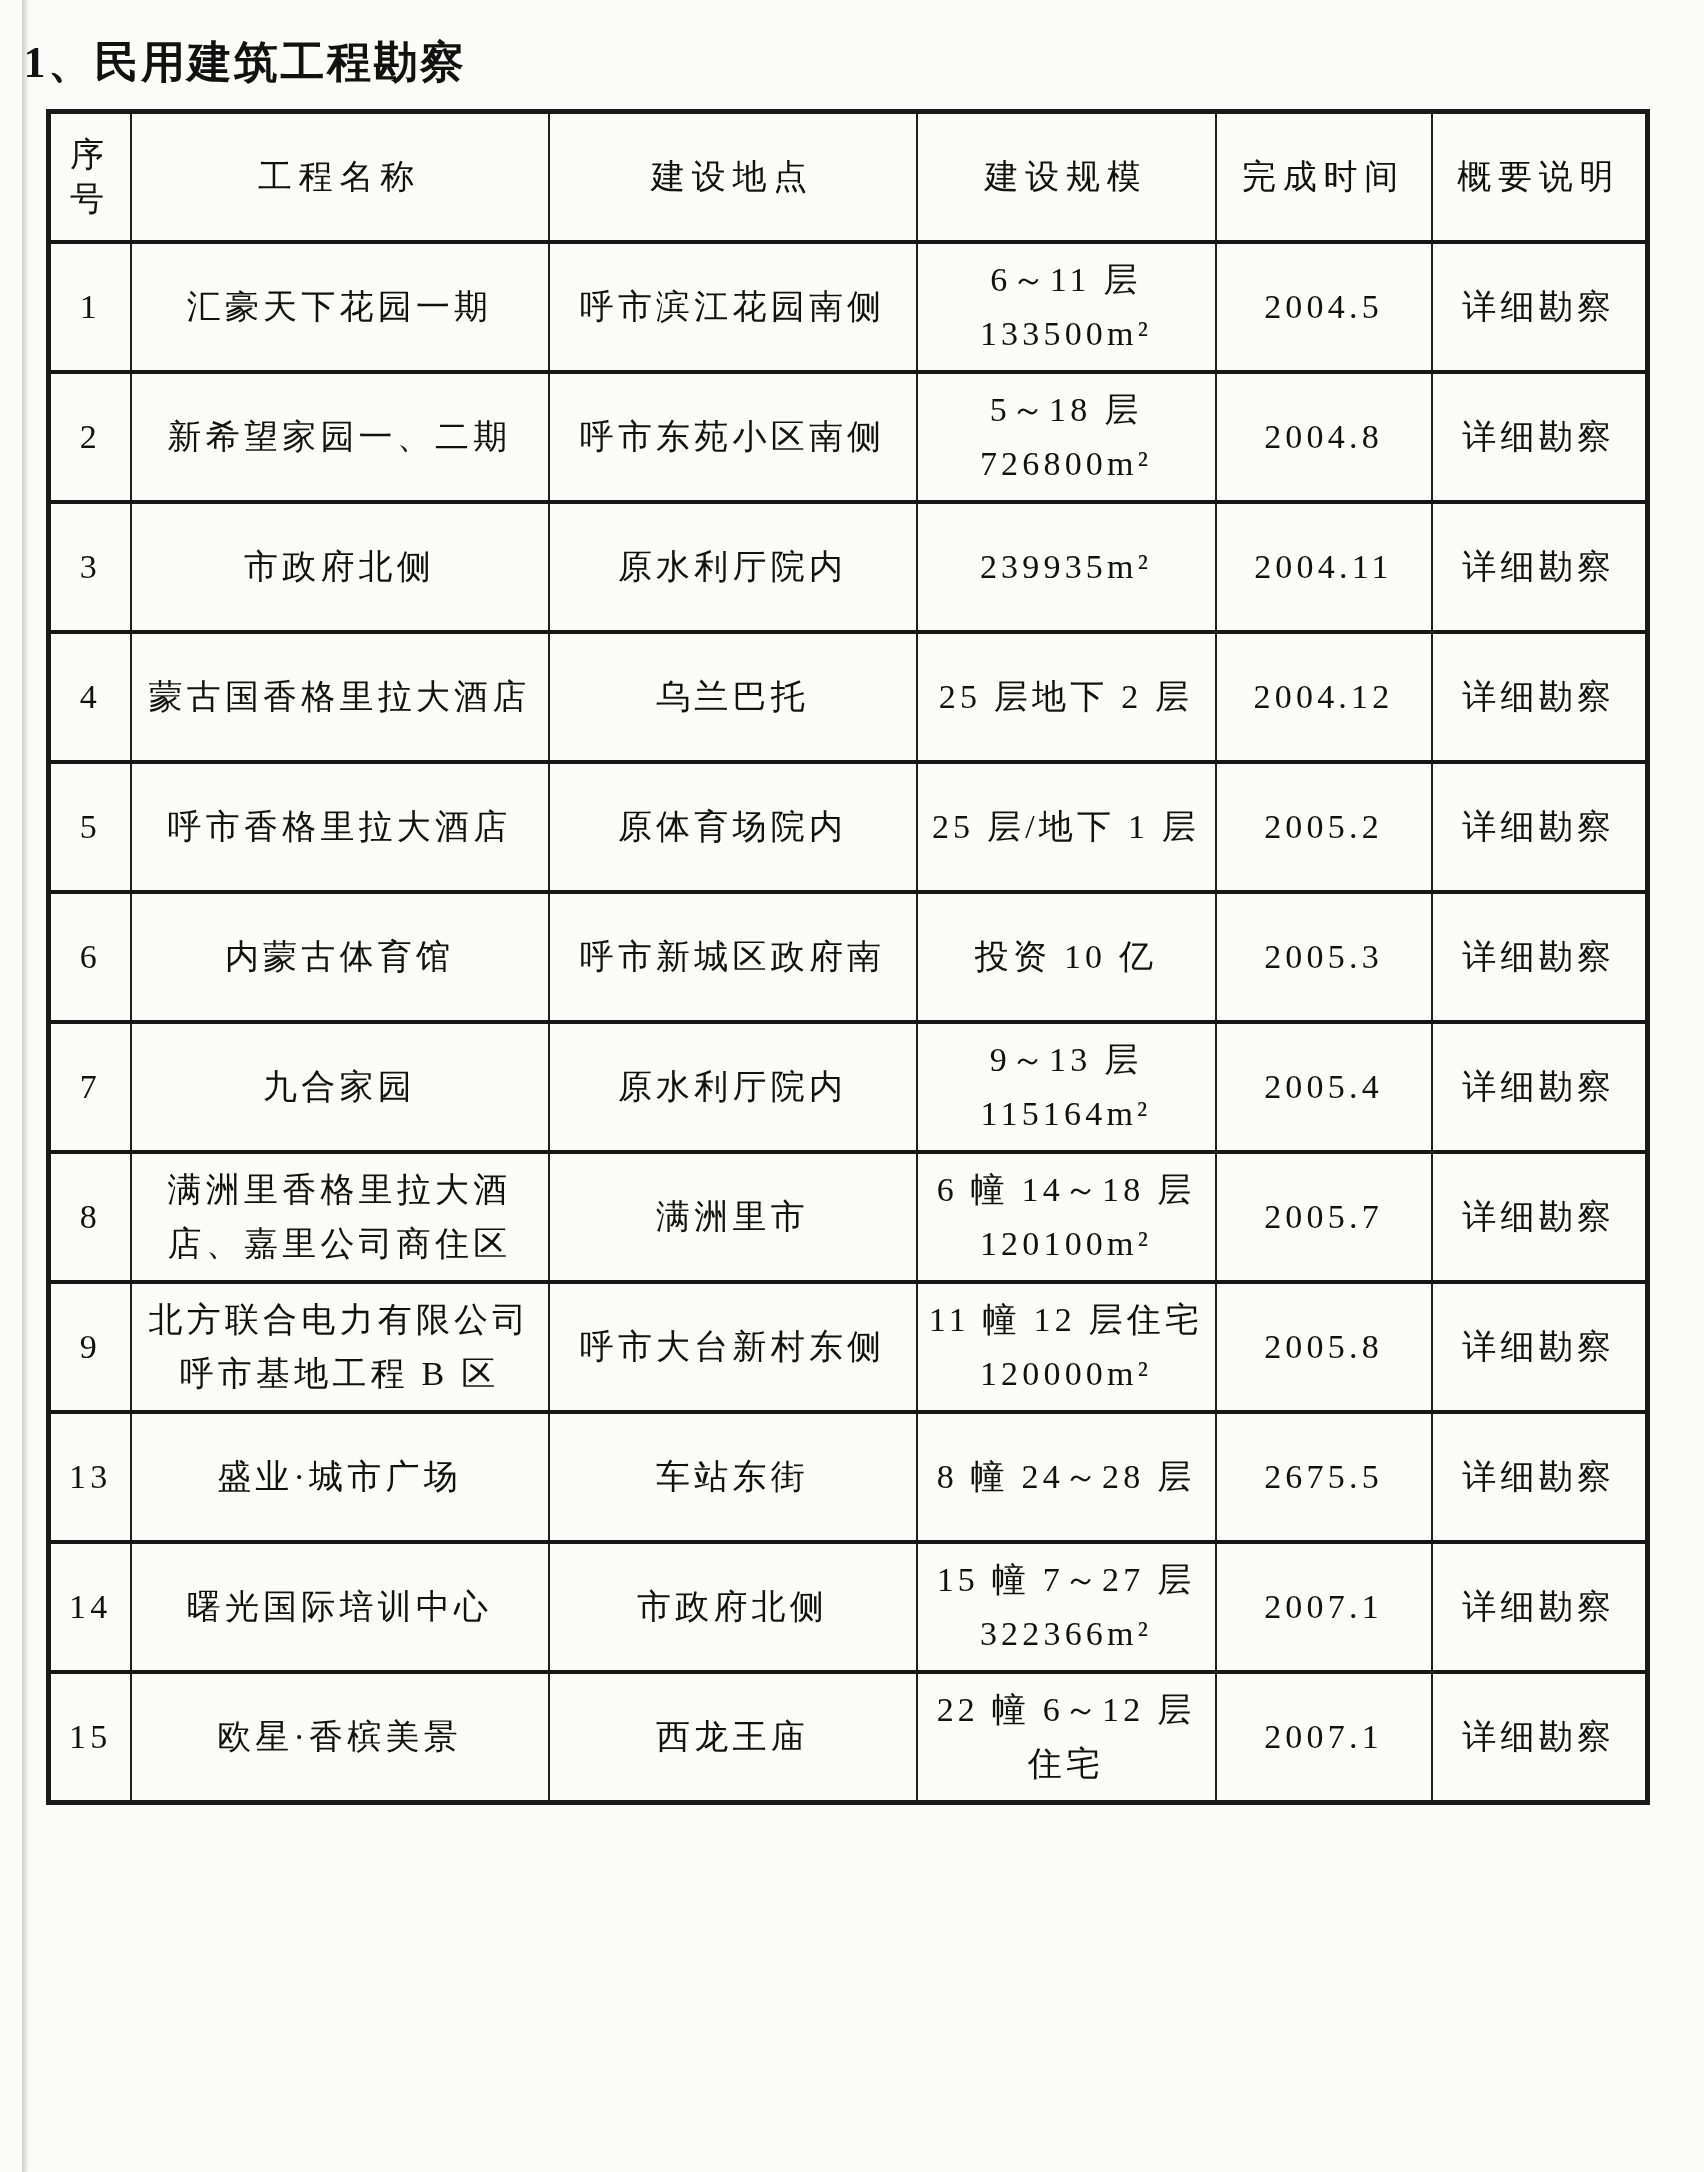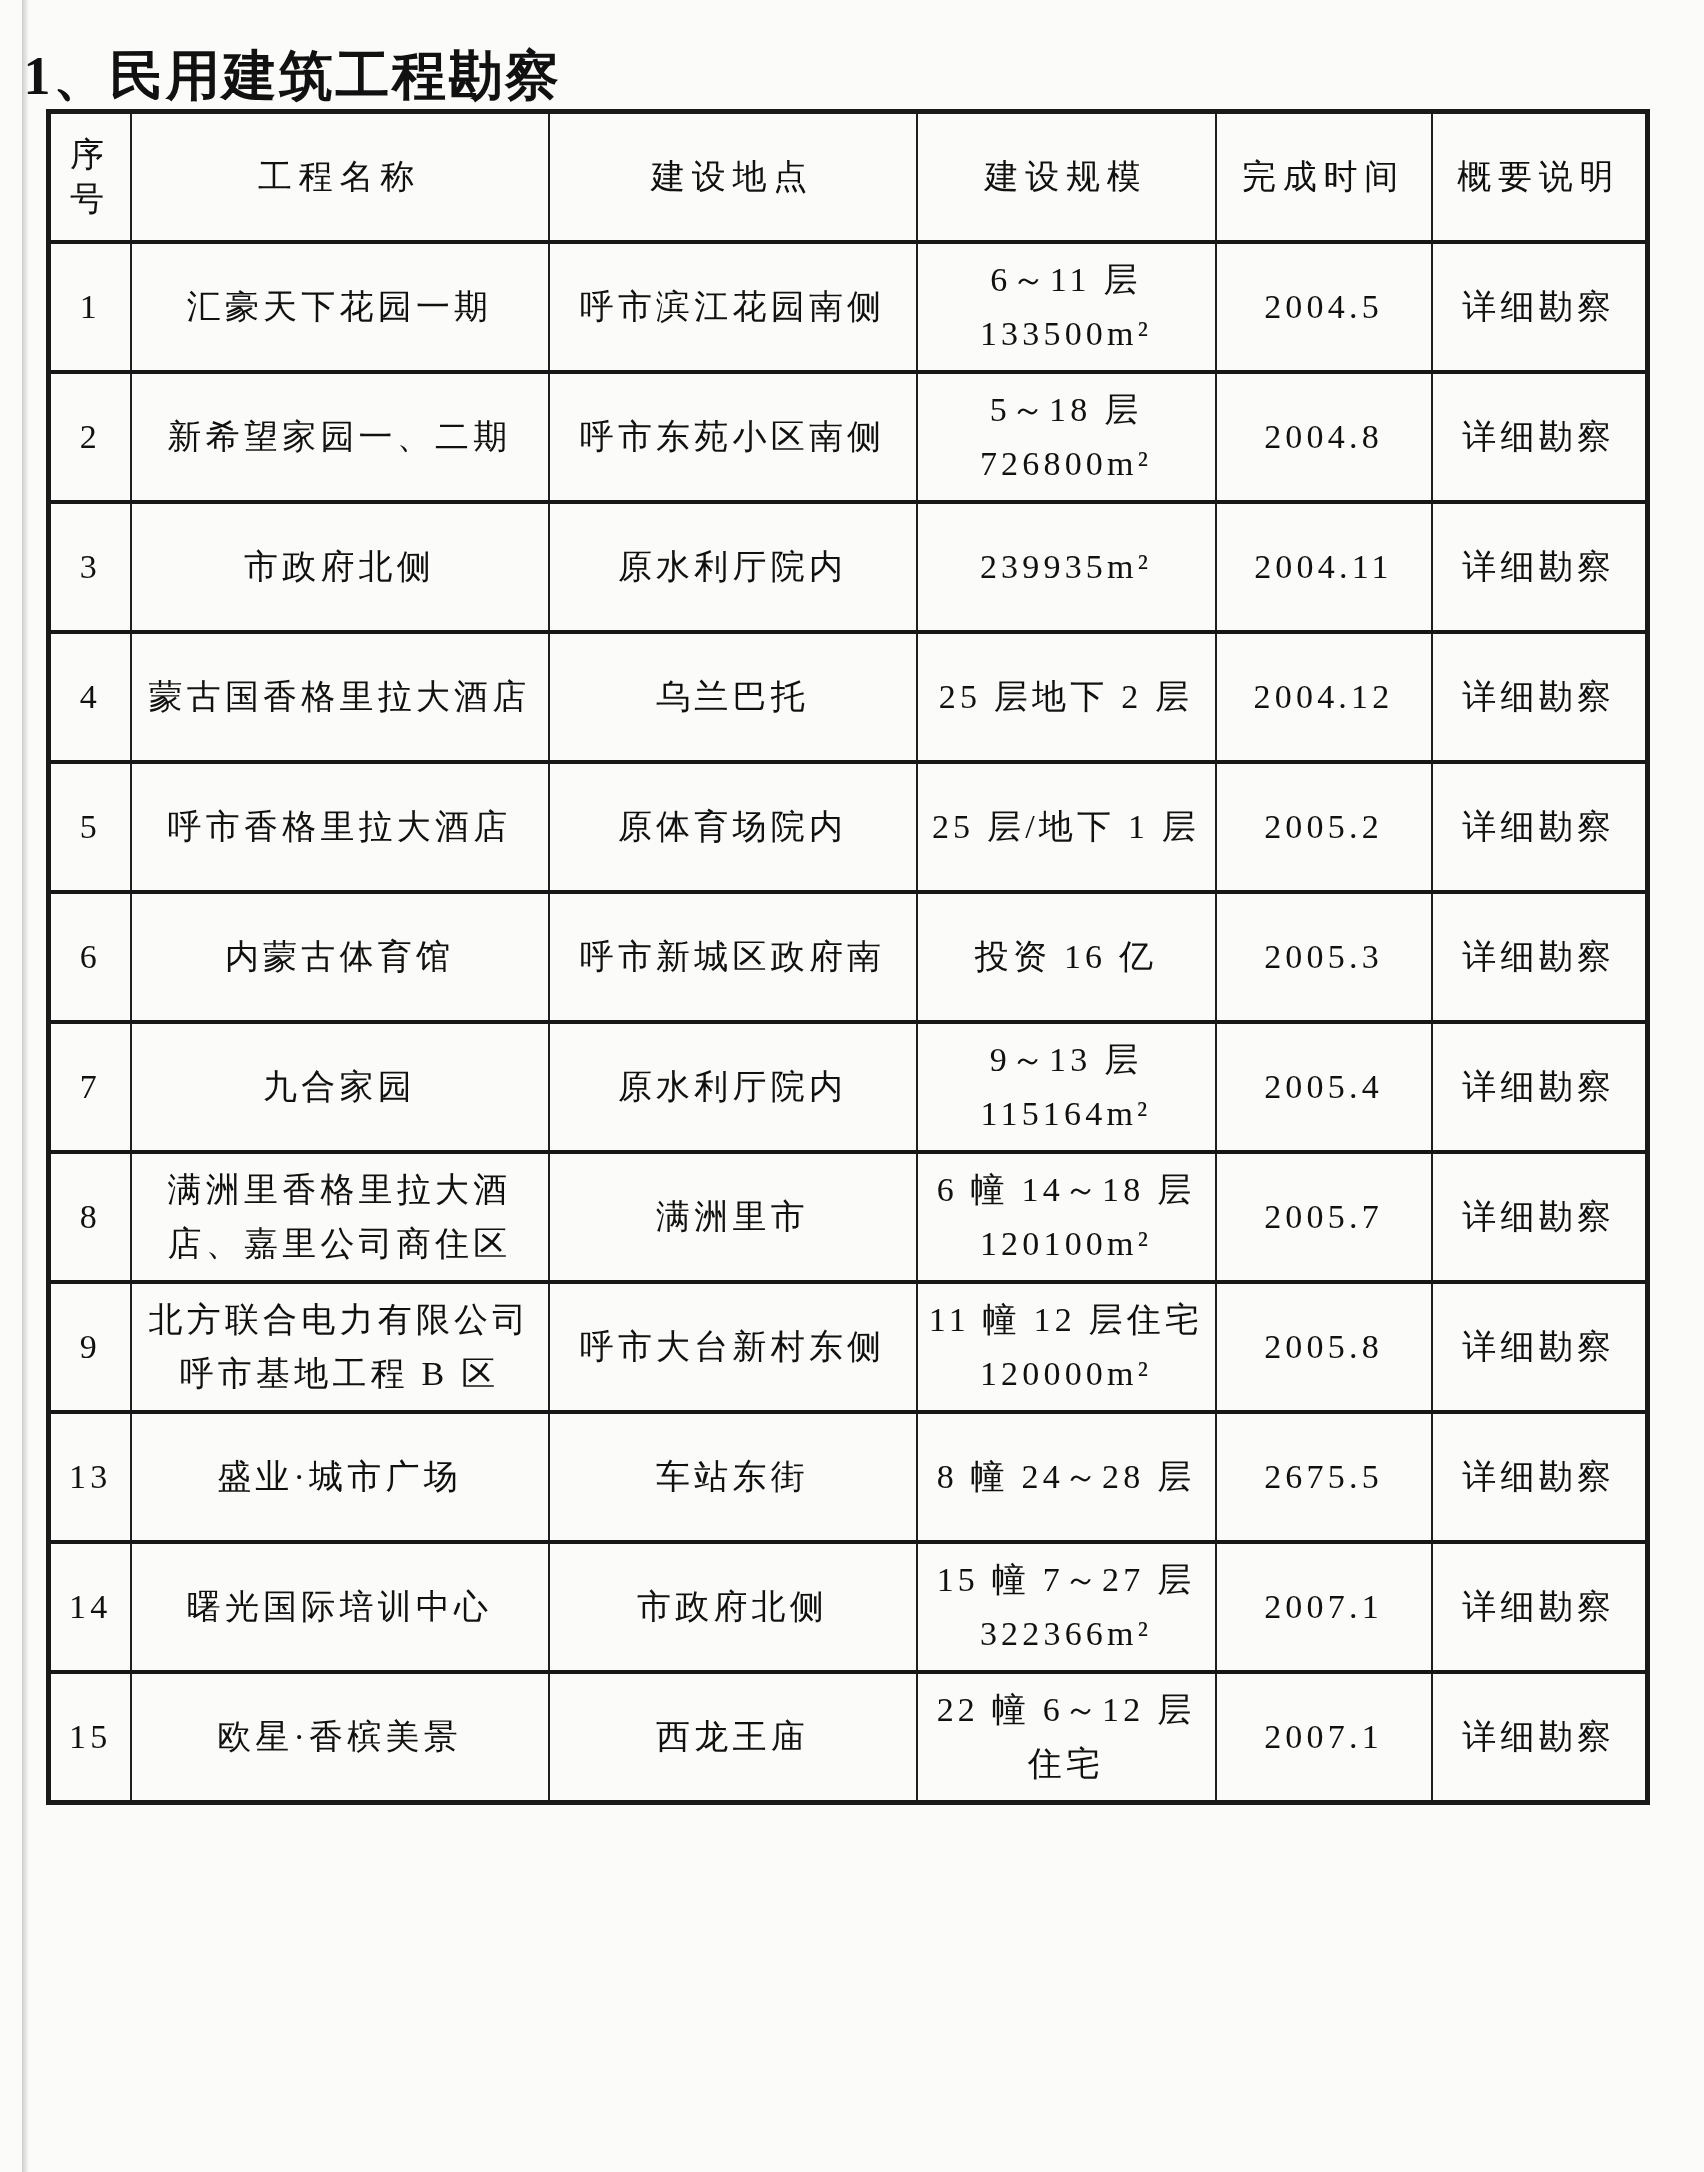--- a/index.html
+++ b/index.html
@@ -19,21 +19,21 @@
     left: 22px;
     top: 0;
     width: 6.7px;
     height: 2172px;
     background: linear-gradient(to right, rgba(100,100,100,0.30), rgba(100,100,100,0));
   }
   .doc-title {
     position: absolute;
     left: 23.6px;
     top: 3.4px;
-    font-size: 54px;
+    font-size: 44px;
     font-weight: bold;
     letter-spacing: 2.5px;
     white-space: nowrap;
   }
   table.main {
     position: absolute;
     left: 46px;
     top: 109px;
     width: 1599px;
     table-layout: fixed;
@@ -143,21 +143,21 @@
       <td class="c-name">呼市香格里拉大酒店</td>
       <td class="c-loc">原体育场院内</td>
       <td class="c-scale">25 层/地下 1 层</td>
       <td class="c-time">2005.2</td>
       <td class="c-sum">详细勘察</td>
     </tr>
     <tr>
       <td class="c-no">6</td>
       <td class="c-name">内蒙古体育馆</td>
       <td class="c-loc">呼市新城区政府南</td>
-      <td class="c-scale">投资 16 亿</td>
+      <td class="c-scale">投资 10 亿</td>
       <td class="c-time">2005.3</td>
       <td class="c-sum">详细勘察</td>
     </tr>
     <tr>
       <td class="c-no">7</td>
       <td class="c-name">九合家园</td>
       <td class="c-loc">原水利厅院内</td>
       <td class="c-scale">9～13 层
 115164m²</td>
       <td class="c-time">2005.4</td>

